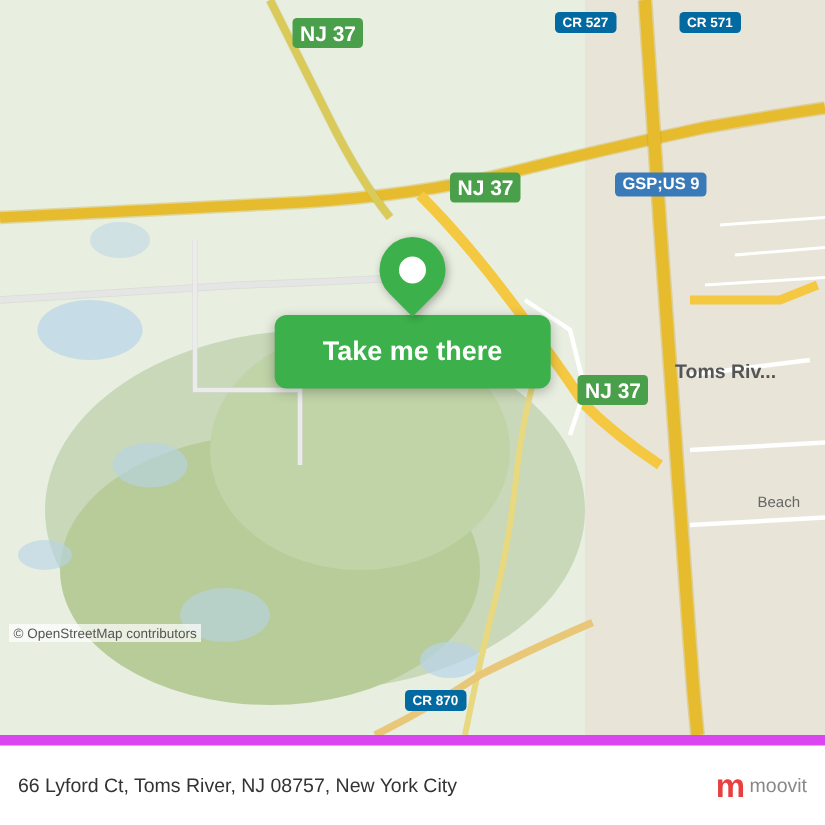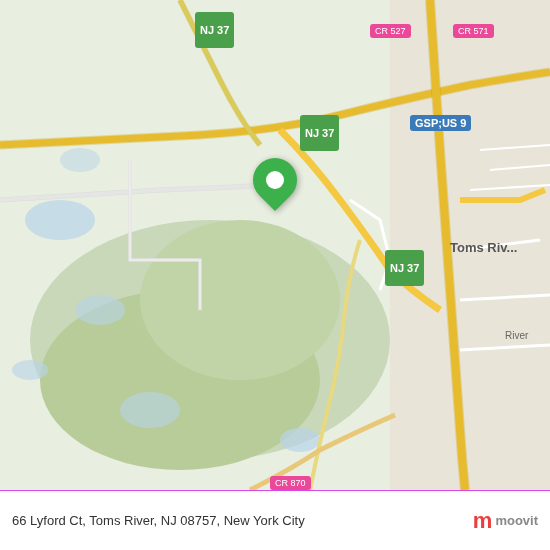--- a/index.html
+++ b/index.html
@@ -17,48 +17,47 @@
       position: relative;
       overflow: hidden;
       background-color: #e8f0e0;
     }
 
     
     .route-badge {
       position: absolute;
       background: #4a9f4a;
       color: white;
-      font-size: 11px;
-      font-weight: bold;
-      padding: 12px 5px;
-      border-radius: 3px;
-      white-space: nowrap;
-    }
-
-    .route-badge-blue {
-      position: absolute;
-      background: #3a7ab8;
-      color: white;
-      font-size: 11px;
+      font-size: 14px;
       font-weight: bold;
       padding: 2px 5px;
       border-radius: 3px;
       white-space: nowrap;
     }
 
-    .route-badge-brown {
-      position: absolute;
-      background: #ec4899;
-      color: white;
-      font-size: 9px;
-      font-weight: normal;
+    .route-badge-blue {
+      position: absolute;
+      background: #3a7ab8;
+      color: white;
+      font-size: 11px;
+      font-weight: bold;
       padding: 2px 5px;
       border-radius: 3px;
       white-space: nowrap;
-      margin-top: 16px;
+    }
+
+    .route-badge-brown {
+      position: absolute;
+      background: #0369a1;
+      color: white;
+      font-size: 9px;
+      font-weight: bold;
+      padding: 2px 5px;
+      border-radius: 3px;
+      white-space: nowrap;
     }
 
     
     #take-me-there-btn {
       position: absolute;
       left: 50%;
       top: 210px;
       transform: translateX(-50%);
       background: #3cb04a;
       color: white;
@@ -101,21 +100,21 @@
       top: 50%;
       left: 50%;
       transform: translate(-50%, -50%);
     }
 
     
     #bottom-bar {
       width: 550px;
       height: 60px;
       background: white;
-      border-top: 1px solid #d946ef;
+      border-top: 7px solid #d946ef;
       display: flex;
       align-items: center;
       padding: 0 12px;
       position: absolute;
       bottom: 0;
       left: 0;
     }
 
     #address-text {
       font-size: 13px;
@@ -131,21 +130,21 @@
 
     .moovit-m {
       font-size: 22px;
       font-weight: bold;
       color: #e84040;
     }
 
     .moovit-text {
       font-size: 13px;
       color: #888;
-      font-weight: 700;
+      font-weight: 400;
     }
 
     
     #osm-attribution {
       position: absolute;
       bottom: 62px;
       left: 6px;
       font-size: 9px;
       color: #555;
       background: rgba(255,255,255,0.7);
@@ -230,32 +229,34 @@
   <div class="route-badge" style="top:12px; left:195px;">NJ 37</div>
   <div class="route-badge" style="top:115px; left:300px;">NJ 37</div>
   <div class="route-badge" style="top:250px; left:385px;">NJ 37</div>
   <div class="route-badge-brown" style="top:8px; left:370px;">CR 527</div>
   <div class="route-badge-brown" style="top:8px; left:453px;">CR 571</div>
   <div class="route-badge-brown" style="top:460px; left:270px;">CR 870</div>
   <div class="route-badge-blue" style="top:115px; left:410px;">GSP;US 9</div>
 
   
   <div class="city-label" style="top:240px; left:450px;">Toms Riv...</div>
-  <div class="small-label" style="top:330px; left:505px;">River</div>
+  <div class="small-label" style="top:330px; left:505px;">Beach</div>
 
   
   <div class="location-pin">
     <div class="pin-outer">
       <div class="pin-inner"></div>
     </div>
   </div>
 
   
-
-  
+  <button id="take-me-there-btn">Take me there</button>
+
+  
+  <div id="osm-attribution">© OpenStreetMap contributors</div>
 
 </div>
 
 <div id="bottom-bar">
   <div id="address-text">66 Lyford Ct, Toms River, NJ 08757, New York City</div>
   <div id="moovit-logo">
     <span class="moovit-m">m</span>
     <span class="moovit-text">moovit</span>
   </div>
 </div>

